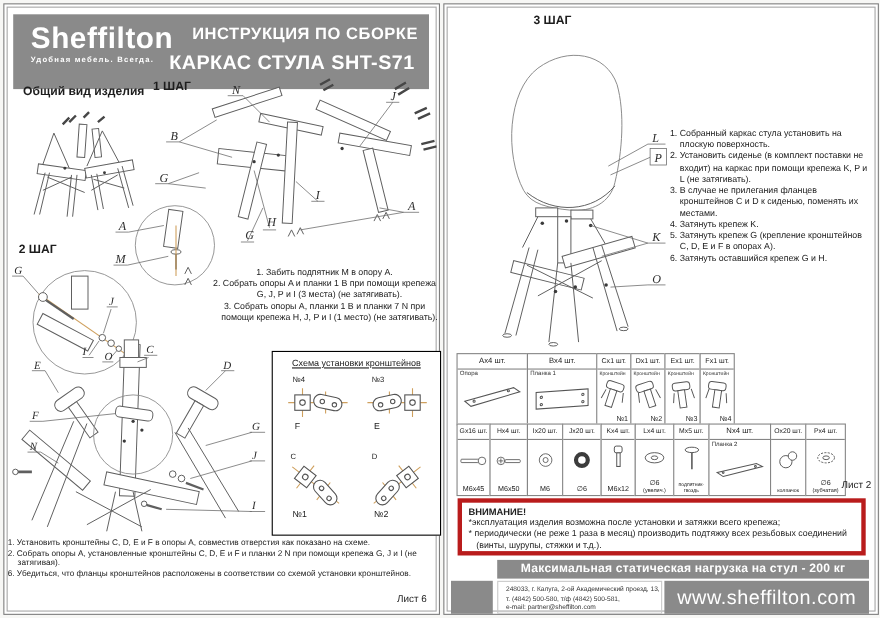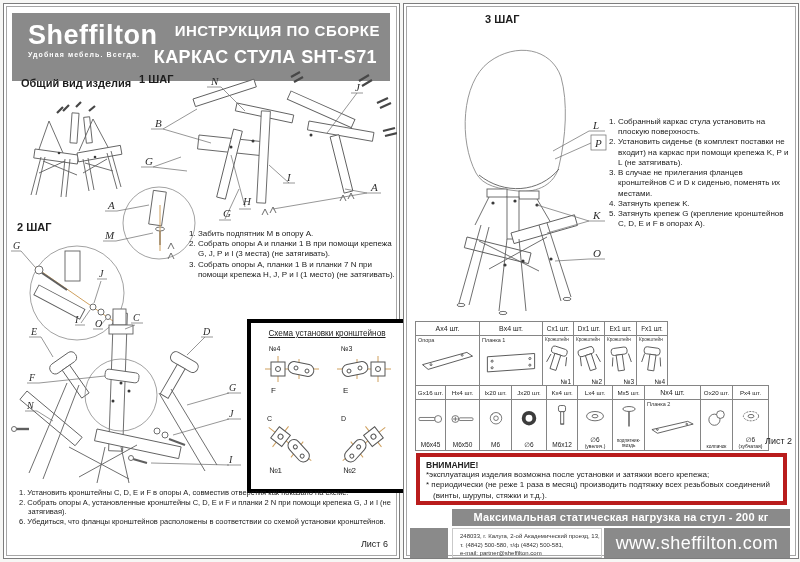--- a/index.html
+++ b/index.html
@@ -26,21 +26,21 @@
 
   .sec-label{position:absolute;font-size:11px;font-weight:600;color:#1d1d1d;}
   .sheet{position:absolute;font-size:9px;color:#1d1d1d;}
 
   
   .instr{position:absolute;font-size:8px;line-height:1.28;color:#1a1a1a;}
   .instr div{padding-left:9px;text-indent:-9px;}
   .instr.small{font-size:7.5px;}
 
   
-  .scheme{position:absolute;left:240px;top:312px;width:152px;height:166px;border:4px solid #000000;background:#fff;}
+  .scheme{position:absolute;left:240px;top:312px;width:152px;height:166px;border:1px solid #000000;background:#fff;}
   .scheme-title{position:absolute;left:0;right:0;top:6px;text-align:center;font-size:8.2px;text-decoration:underline;color:#1a1a1a;}
   .scheme-cell{position:absolute;width:58px;display:flex;flex-direction:column;}
   .scheme-cell .lt{font-size:7px;margin-left:6px;}
   .scheme-cell .lb{font-size:8px;margin-left:8px;}
 
   
   .prow{position:absolute;display:flex;}
   .pc{border:1px solid #858585;margin-left:-1px;display:flex;flex-direction:column;background:#fff;}
   .phead{height:13px;line-height:13px;text-align:center;font-size:7px;border-bottom:1px solid #858585;white-space:nowrap;overflow:hidden;}
   .pbody{position:relative;flex:1;}
@@ -235,21 +235,21 @@
     <text class="lbl sm" x="22" y="102">E</text>
     <text class="lbl sm" x="124" y="88">C</text>
     <text class="lbl sm" x="194" y="102">D</text>
     <text class="lbl sm" x="20" y="148">F</text>
     <text class="lbl sm" x="18" y="176">N</text>
     <text class="lbl sm" x="220" y="158">G</text>
     <text class="lbl sm" x="220" y="184">J</text>
     <text class="lbl sm" x="220" y="230">I</text>
   </svg>
 
-  <div class="instr" style="left:182px;top:222px;width:212px;">
+  <div class="instr" style="left:182px;top:236px;width:212px;text-align:center;">
     <div>1. Забить подпятник M в опору A.</div>
     <div>2. Собрать опоры A и планки 1 B при помощи крепежа G, J, P и I (3 места) (не затягивать).</div>
     <div>3. Собрать опоры A, планки 1 B и планки 7 N при помощи крепежа H, J, P и I (1 место) (не затягивать).</div>
   </div>
 
   <div class="scheme">
     <div class="scheme-title">Схема установки кронштейнов</div>
 
     <div class="scheme-cell" style="left:12px;top:22px;">
       <span class="lt">№4</span>
@@ -317,21 +317,21 @@
           <circle cx="41" cy="22" r="2.5"></circle>
                 <circle cx="23" cy="21" r="2"></circle>
                 <circle cx="12" cy="24" r="2"></circle>
               </g>
         </g>
       </svg>
       <span class="lb">№2</span>
     </div>
   </div>
 
-  <div class="instr small" style="left:12px;top:481px;width:387px;">
+  <div class="instr small" style="left:0;top:481px;width:387px;">
     <div>1. Установить кронштейны C, D, E и F в опоры A, совместив отверстия как показано на схеме.</div>
     <div>2. Собрать опоры A, установленные кронштейны C, D, E и F и планки 2 N при помощи крепежа G, J и I (не затягивая).</div>
     <div>6. Убедиться, что фланцы кронштейнов расположены в соответствии со схемой установки кронштейнов.</div>
   </div>
 
   <div class="sheet" style="right:8px;top:532px;">Лист 6</div>
 </div>
 </div>
 
 <div class="page" id="page2">
@@ -375,20 +375,21 @@
     <text class="lbl" x="174" y="194">K</text>
     <text class="lbl" x="174" y="232">O</text>
   </svg>
 
   <div class="instr" style="left:202px;top:110px;width:183px;">
     <div>1. Собранный каркас стула установить на плоскую поверхность.</div>
     <div>2. Установить сиденье (в комплект поставки не входит) на каркас при помощи крепежа K, P и L (не затягивать).</div>
     <div>3. В случае не прилегания фланцев кронштейнов C и D к сиденью, поменять их местами.</div>
     <div>4. Затянуть крепеж K.</div>
     <div>5. Затянуть крепеж G (крепление кронштейнов C, D, E и F в опорах A).</div>
+    <div>6. Затянуть оставшийся крепеж G и H.</div>
   </div>
 
   <div class="prow" style="left:9px;top:314px;">
     <div class="pc" style="width:63px;height:64px;">
       <div class="phead">Ax4 шт.</div>
       <div class="pbody">
         <span class="pname">Опора</span>
         <span class="picon mid">
               <svg width="58" height="34" viewBox="0 0 60 36">
           <g class="ic">

